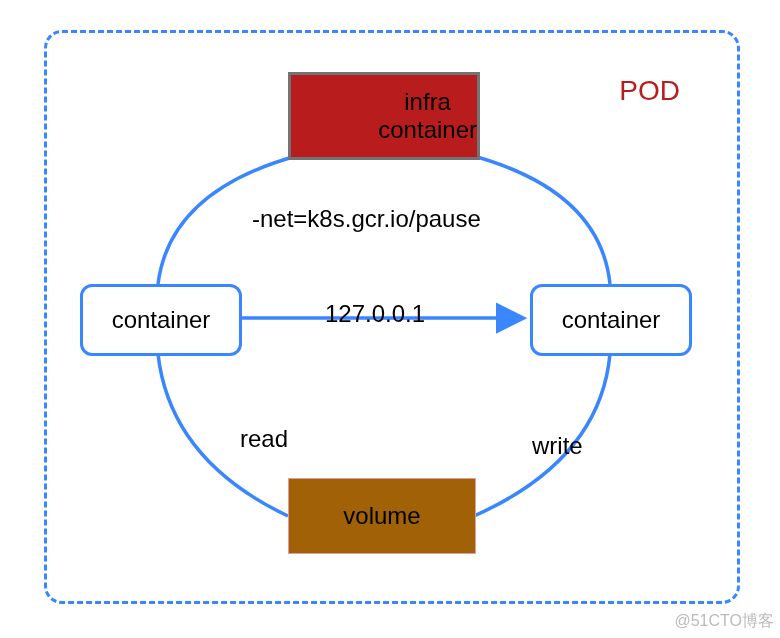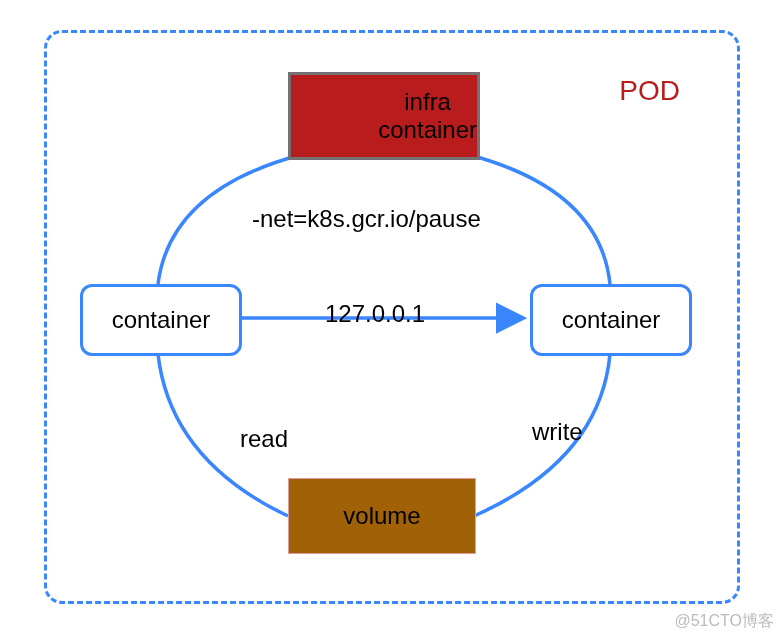--- a/index.html
+++ b/index.html
@@ -73,21 +73,21 @@
     border: 1px solid #e49aa2;
   }
   .label {
     position: absolute;
     font-size: 24px;
     color: #000;
   }
   .label-net   { left: 252px; top: 205px; }
   .label-ip    { left: 325px; top: 300px; }
   .label-read  { left: 204px; top: 425px; margin-left: 36px; }
-  .label-write { left: 532px; top: 418px; }
+  .label-write { left: 532px; top: 432px; }
   .watermark {
     position: absolute;
     right: 6px;
     bottom: 6px;
     font-size: 16px;
     color: #bbb;
   }
   svg.edges {
     position: absolute;
     left: 0;

